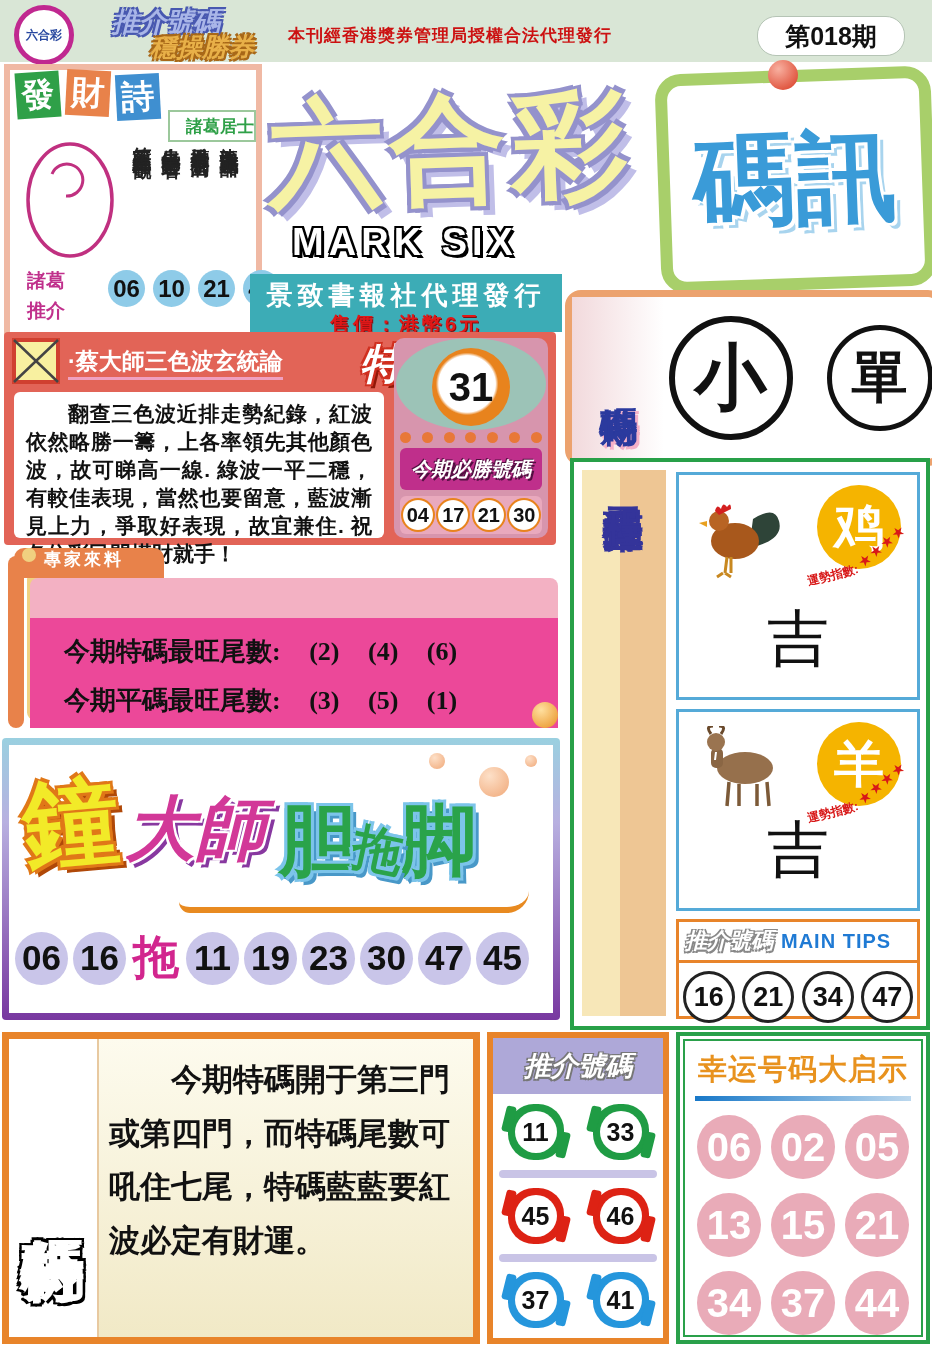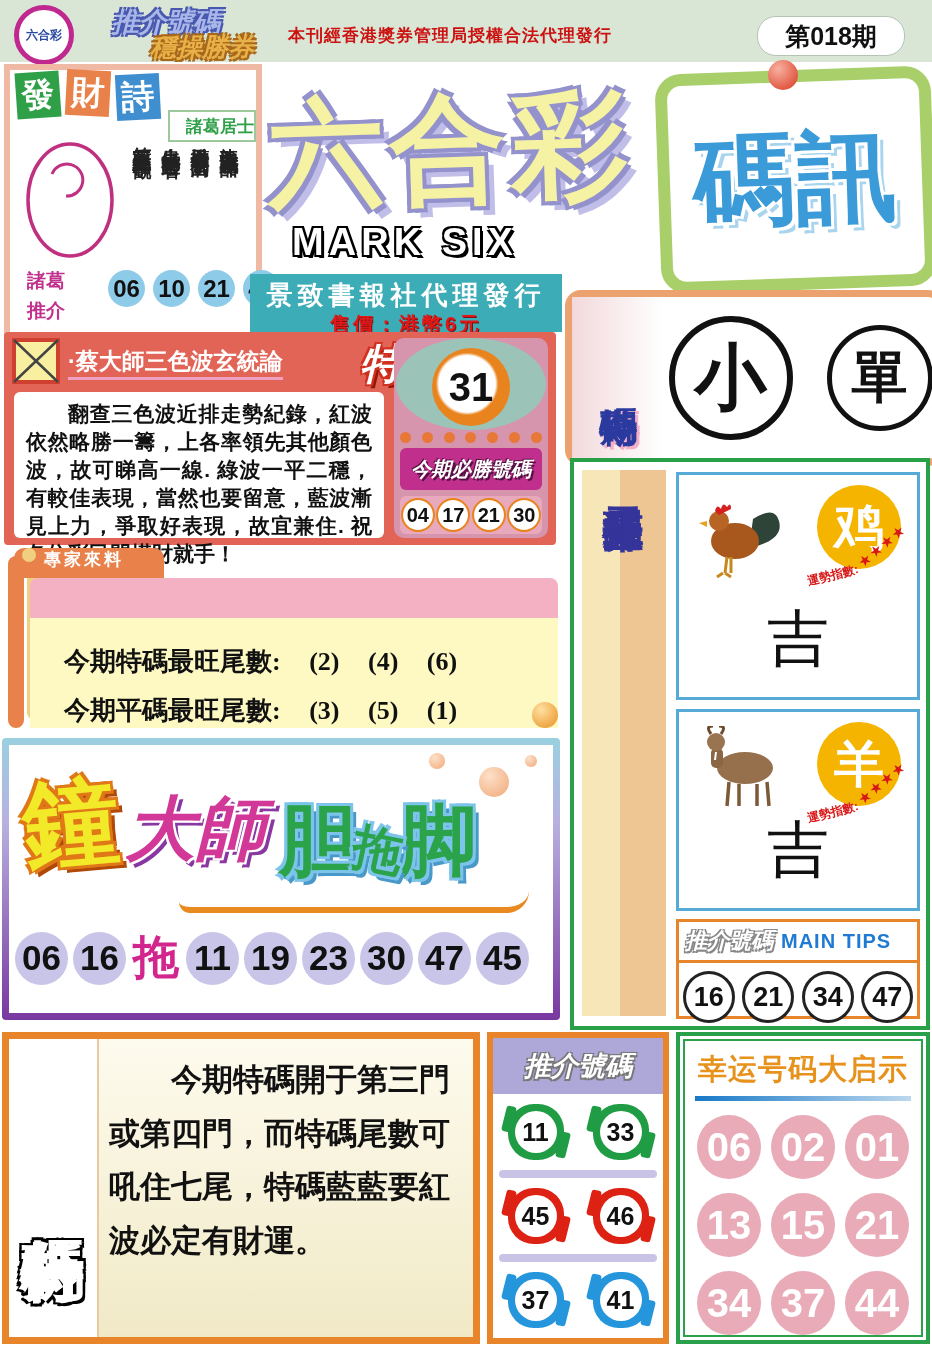--- a/index.html
+++ b/index.html
@@ -101,22 +101,22 @@
 
   
   #expert-tab{left:14px;top:548px;width:142px;height:30px;background:#e8824a;
         border-radius:10px 10px 0 0;display:flex;align-items:flex-start;gap:8px;padding-left:8px;
         font-size:17px;font-weight:bold;color:#fff;letter-spacing:3px;}
   #expert-tab .dot{width:14px;height:14px;border-radius:50%;background:#f0d080;}
   #expert-band{left:30px;top:578px;width:528px;height:52px;background:#f3b1c3;border-radius:8px;}
   #expert-title{left:150px;top:570px;font-size:45px;font-weight:bold;font-style:italic;color:#f6e8f4;
         letter-spacing:3px;
         text-shadow:-2px -2px 0 #c43c9c,2px -2px 0 #c43c9c,-2px 2px 0 #c43c9c,2px 2px 0 #c43c9c,4px 4px 0 #a02880;}
-  #expert-body{left:30px;top:618px;width:528px;height:110px;background:#fef9c3;
-        padding-top:26px;box-sizing:border-box;}
+  #expert-body{left:30px;top:618px;width:528px;height:110px;background:#ec4899;
+        padding-top:16px;box-sizing:border-box;}
   .expert-line{font-family:"Liberation Serif",serif;font-size:26px;font-weight:bold;color:#111;
         padding-left:34px;margin-bottom:14px;}
   .expert-line b{margin-left:22px;font-weight:bold;}
   #bar-orange{left:8px;top:556px;width:16px;height:172px;background:#e8824a;border-radius:10px;}
   #bar-yellow{left:27px;top:572px;width:15px;height:148px;background:#f0d080;border-radius:8px;}
   #expert-ball{left:532px;top:702px;width:26px;height:26px;border-radius:50%;
         background:radial-gradient(circle at 35% 30%,#ffe0a0,#e89020);}
 
   
   #zhong-box{left:2px;top:738px;width:558px;height:282px;
@@ -437,21 +437,21 @@
         </div>
     </div>
   </div>
 
   <div class="abs" id="lucky-box">
     <div id="lucky-title">幸运号码大启示</div>
     <div id="lucky-line"></div>
     <div id="lucky-grid">
       <div class="pinkcirc">06</div>
       <div class="pinkcirc">02</div>
-      <div class="pinkcirc">01</div>
+      <div class="pinkcirc">05</div>
       <div class="pinkcirc">13</div>
       <div class="pinkcirc">15</div>
       <div class="pinkcirc">21</div>
       <div class="pinkcirc">34</div>
       <div class="pinkcirc">37</div>
       <div class="pinkcirc">44</div>
     </div>
   </div>
 
 </div>

